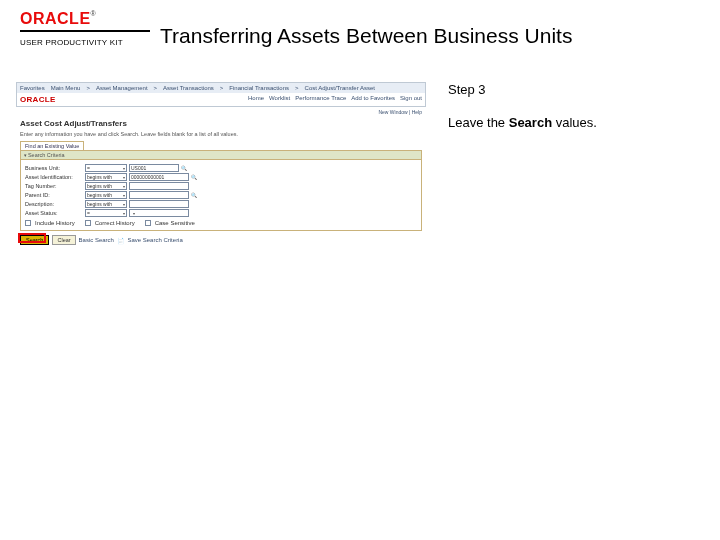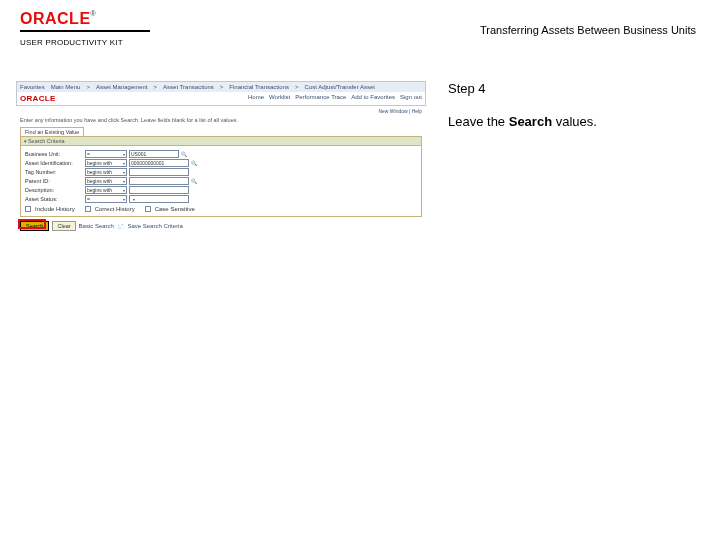--- a/index.html
+++ b/index.html
@@ -4,21 +4,21 @@
 <style>
   * { box-sizing: border-box; margin: 0; padding: 0; }
   body { width: 720px; height: 540px; font-family: Arial, Helvetica, sans-serif; background: #fff; position: relative; }
 
   .header { display: flex; align-items: flex-start; padding: 10px 20px 6px 20px; }
   .logo-block { width: 140px; }
   .logo-oracle { font-family: Arial; font-weight: bold; color: #e80b0b; font-size: 16px; letter-spacing: 0.5px; display:inline-block;}
   .logo-tm { font-size: 7px; color:#444; vertical-align: top; }
   .logo-rule { border-top: 2px solid #000; width: 130px; margin-top: 2px; }
   .logo-sub { font-size: 8px; color:#000; letter-spacing: 0.2px; margin-top: 6px; }
-  .title { flex: 1; text-align: right; font-size: 11px; color:#000; padding-right: 4px; padding-top: 14px; }
+  .title { flex: 1; text-align: left; font-size: 21px; color:#000; padding-right: 4px; padding-top: 14px; }
 
   .content-row { display:flex; margin-top: 28px; }
   .screenshot { width: 410px; margin-left: 16px; font-size: 6px; color:#333; border:0; }
   
   .ps-top { background:#e7edf5; border:1px solid #bfc9d4; border-bottom:0; padding:2px 3px; display:flex; gap:6px; color:#3b5070;}
   .ps-top span { white-space: nowrap; }
   .ps-brand { background:#fff; border:1px solid #bfc9d4; border-top:0; padding:2px 3px; display:flex; justify-content:space-between; }
   .ps-brand-left { color:#c00; font-weight:bold; font-size:8px; letter-spacing:0.3px;}
   .ps-brand-right { color:#3b5070; display:flex; gap:5px; }
   .ps-brand-right span { color:#3b5070;}
@@ -78,20 +78,21 @@
       <span class="ps-brand-left">ORACLE</span>
       <span class="ps-brand-right">
         <span>Home</span>
         <span>Worklist</span>
         <span>Performance Trace</span>
         <span>Add to Favorites</span>
         <span>Sign out</span>
       </span>
     </div>
     <div class="ps-newwin">New Window | Help</div>
+    <div class="ps-h1">Asset Cost Adjust/Transfers</div>
     <div class="ps-desc">Enter any information you have and click Search. Leave fields blank for a list of all values.</div>
     <div class="ps-tab">Find an Existing Value</div>
     <div class="ps-panel">
       <div class="ps-panel-h">Search Criteria</div>
       <div class="ps-form">
         <div class="ps-row">
           <span class="ps-label">Business Unit:</span>
           <span class="ps-select" style="width:42px">=</span>
           <span class="ps-input" style="width:50px">US001</span>
           <span class="ps-lookup">🔍</span>
@@ -139,18 +140,18 @@
       <span class="ps-btn-search">Search</span>
       <span class="ps-btn">Clear</span>
       <span style="color:#3b5070">Basic Search</span>
       <span style="color:#3b5070">📄</span>
       <span style="color:#3b5070">Save Search Criteria</span>
       <div class="ps-btn-marker" style="left:2px; top:2px;"></div>
     </div>
   </div>
 
   <div class="side">
-    <div class="step-label">Step 4</div>
+    <div class="step-label">Step 3</div>
     <div class="step-text">
       <span>Leave the </span><b>Search</b><span> values.</span>
     </div>
   </div>
 </div>
 
 </body></html>

